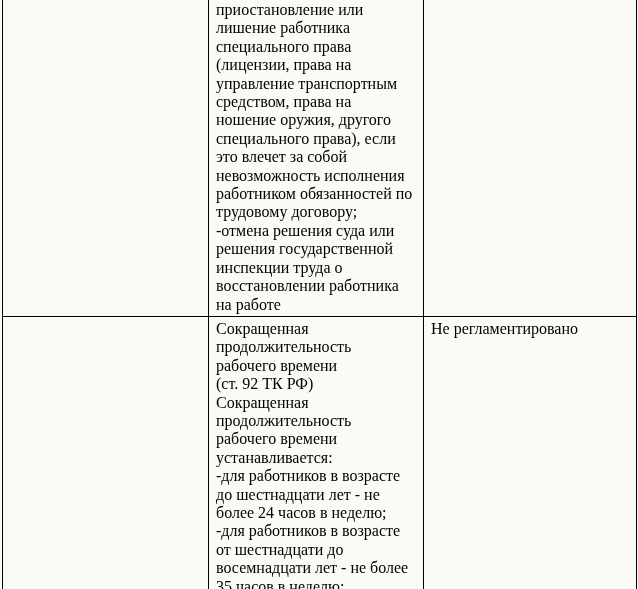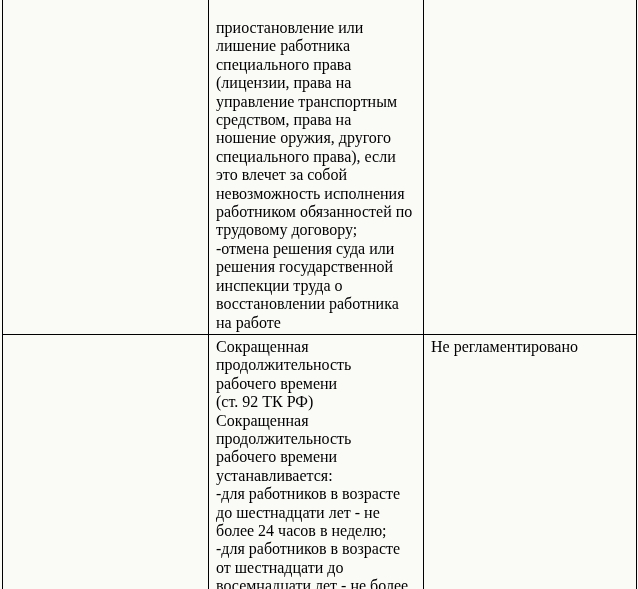--- a/index.html
+++ b/index.html
@@ -34,21 +34,21 @@
       vertical-align: top;
       font-size: 16px;
       line-height: 18.4px;
       white-space: pre-line;
       overflow: hidden;
       padding: 2px 6px 2px 7px;
     }
     
     tr.row-cutoff-top td {
       border-top: none;
-      padding-top: 19px;
+      padding-top: 1px;
     }
     tr.row-working-hours td {
       padding-top: 3px;
       height: 290px; 
     }
     col.c1 { width: 206px; }
     col.c2 { width: 215px; }
     col.c3 { width: 213px; }
   </style>
 </head>

